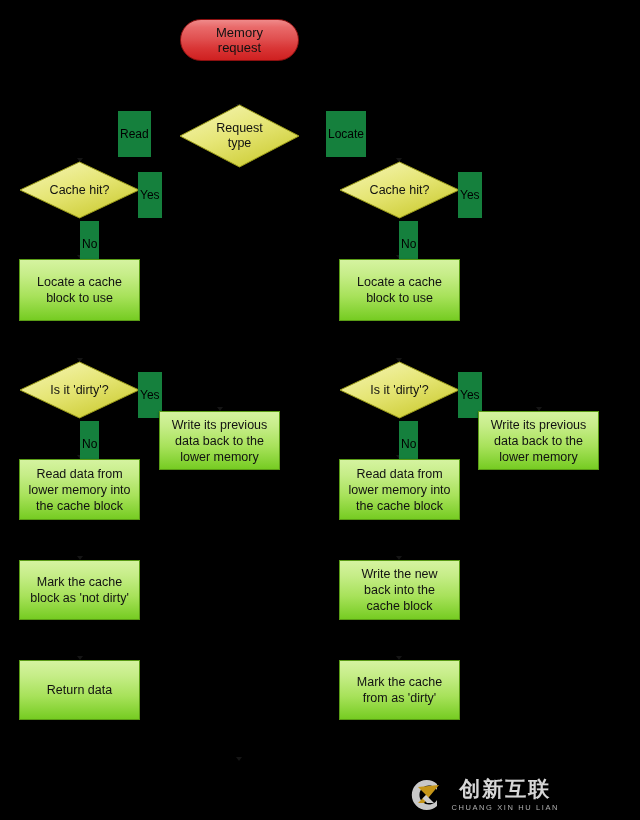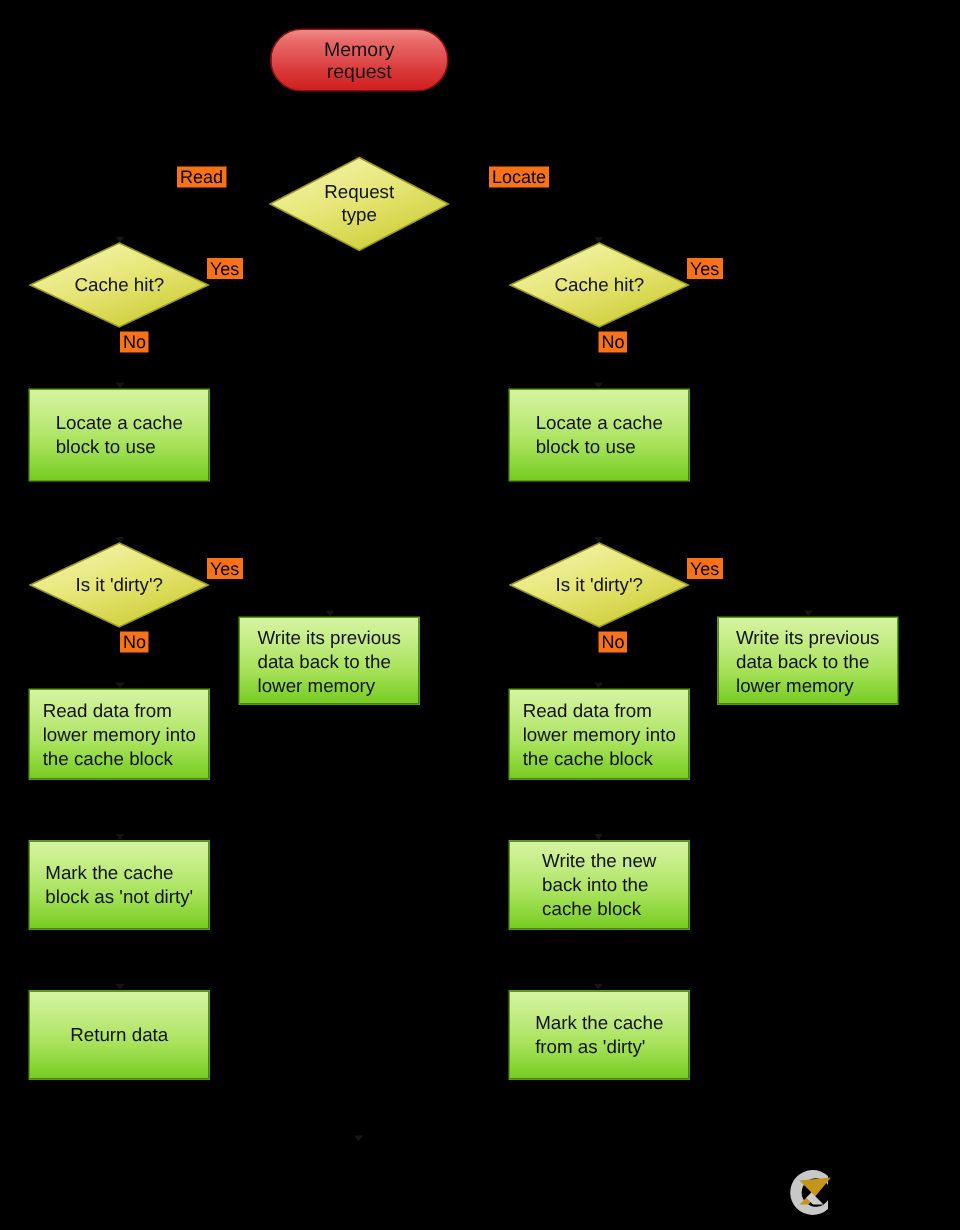--- a/index.html
+++ b/index.html
@@ -18,37 +18,37 @@
     display:flex;align-items:center;justify-content:center;
     text-align:center;color:#111;font-size:13px;line-height:15px;
   }
 
   
   .process{
     background:linear-gradient(180deg,#d5f3a0 0%,#c6ed88 25%,#a8e25b 60%,#76cc22 100%);
     border:1px solid #5a9c16;
     box-shadow:0 1px 2px rgba(0,0,0,.55);
     display:flex;align-items:center;justify-content:center;
-    color:#111;font-size:12.5px;line-height:16px;padding:2px 4px;
+    text-align:center;color:#111;font-size:12.5px;line-height:16px;padding:2px 4px;
   }
 
   
   .decision{display:block;}
   .decision svg{display:block;}
   .decision .dtext{
     position:absolute;left:0;top:0;width:100%;height:100%;
     display:flex;align-items:center;justify-content:center;
     text-align:center;color:#111;font-size:12.5px;line-height:15px;
     pointer-events:none;
   }
 
   
   .elabel{
-    position:absolute;background:#f97316;color:#000;
-    font-size:12px;line-height:14px;padding:0 2px;white-space:nowrap;text-align:center;
+    position:absolute;background:#15803d;color:#000;
+    font-size:12px;line-height:14px;padding:16px 2px;white-space:nowrap;text-align:center;
   }
 
   
   .conn{position:absolute;background:#000;}
   .arrow{position:absolute;width:0;height:0;
     border-left:3px solid transparent;border-right:3px solid transparent;
     border-top:4px solid #151515;}
 
   
   #watermark{position:absolute;right:8px;bottom:6px;display:flex;align-items:center;gap:7px;opacity:.92;}
@@ -292,15 +292,19 @@
     </div>
   </div>
 
 
   <div id="watermark">
     <svg width="40" height="38" viewBox="0 0 40 38">
       <path d="M33 8 A15 15 0 1 0 33 30 L33 24 A9.5 9.5 0 1 1 33 14 Z" fill="#d9d9d9"></path>
       <path d="M14 11 L22 19 L14 27 L20 27 L35 9 Z" fill="#d6a21a"></path>
       <path d="M22 19 L30 27 L23 27 L18.5 22.5 Z" fill="#e0e0e0"></path>
     </svg>
+    <div id="wm-text">
+      <span id="wm-cn">创新互联</span>
+      <span id="wm-py">CHUANG XIN HU LIAN</span>
+    </div>
   </div>
 
 </div>
 
 </body></html>

